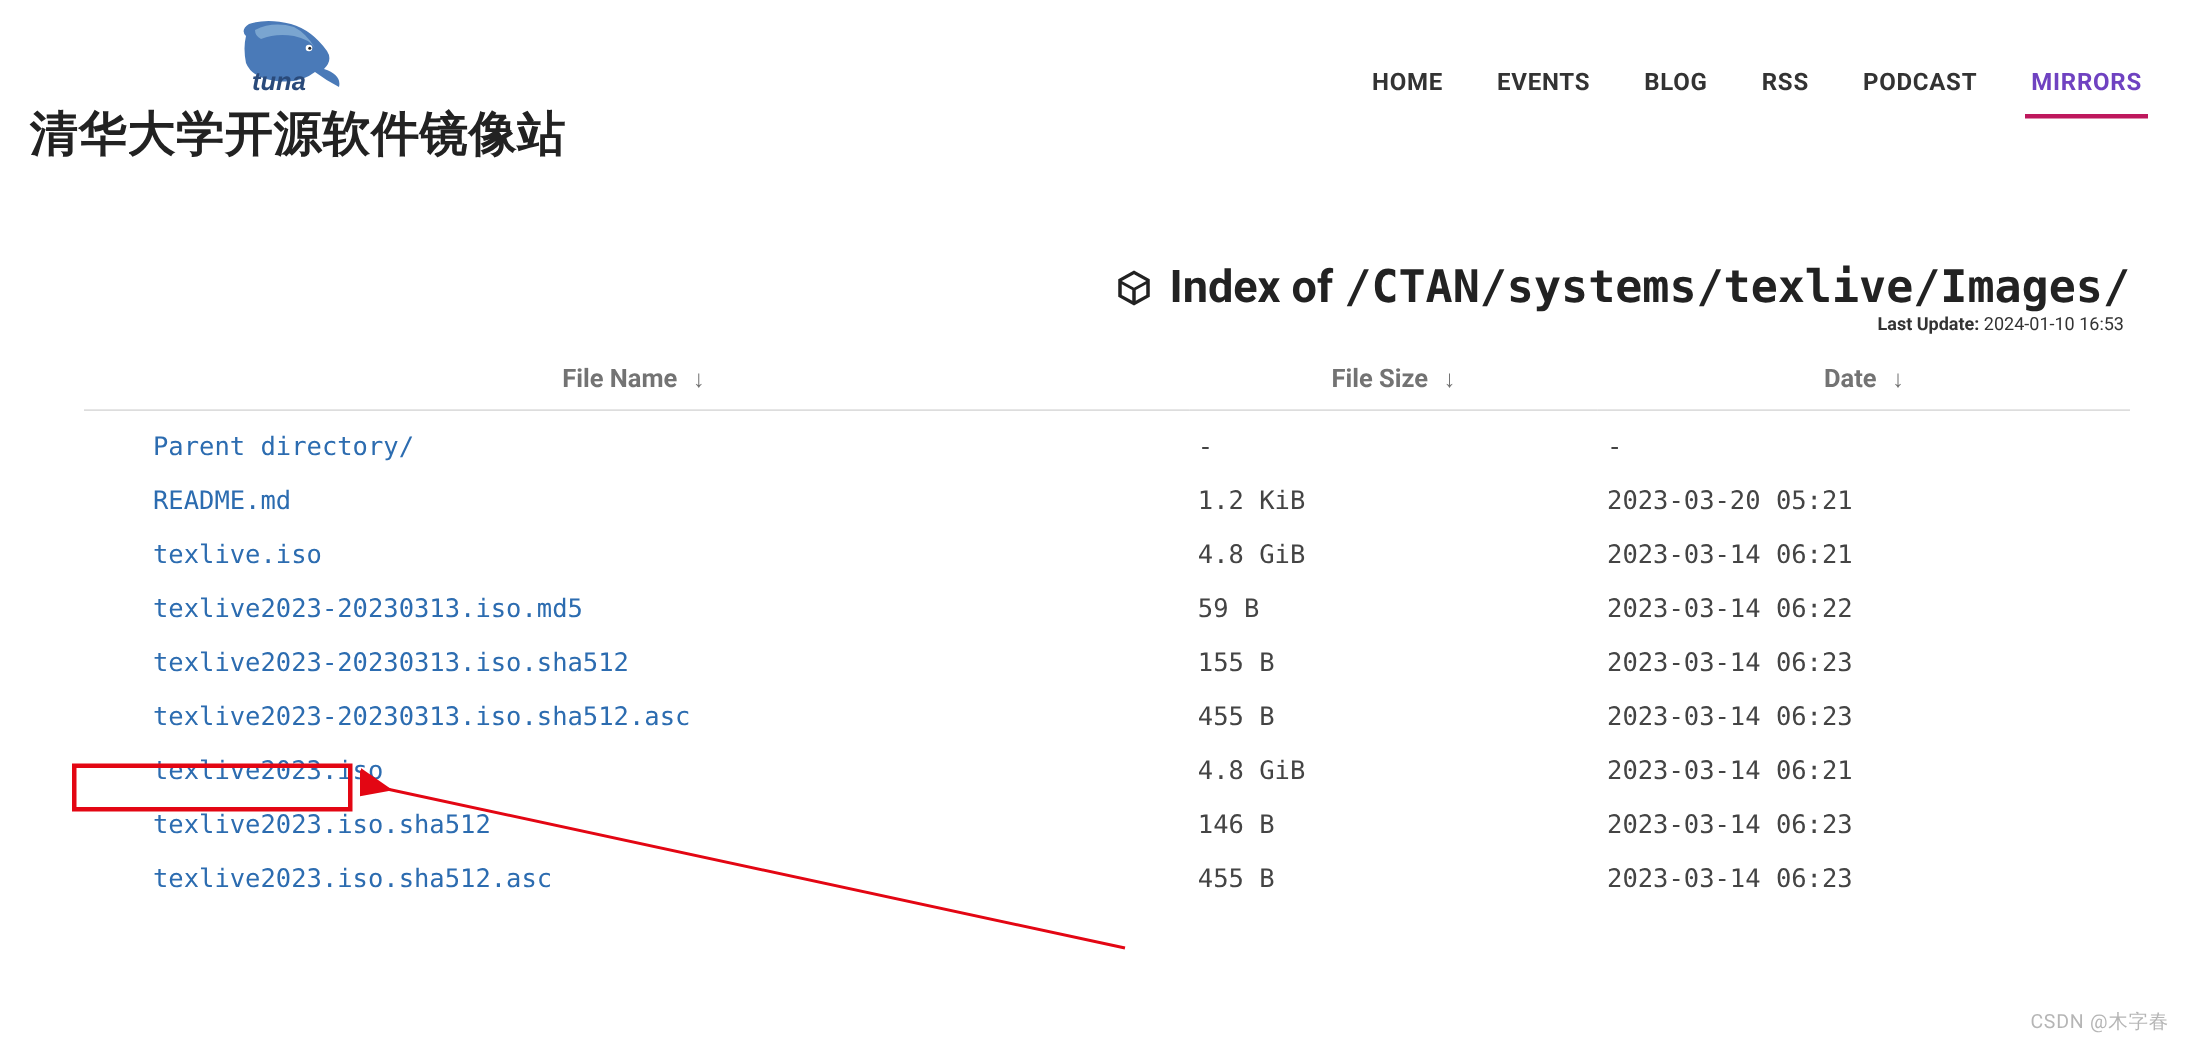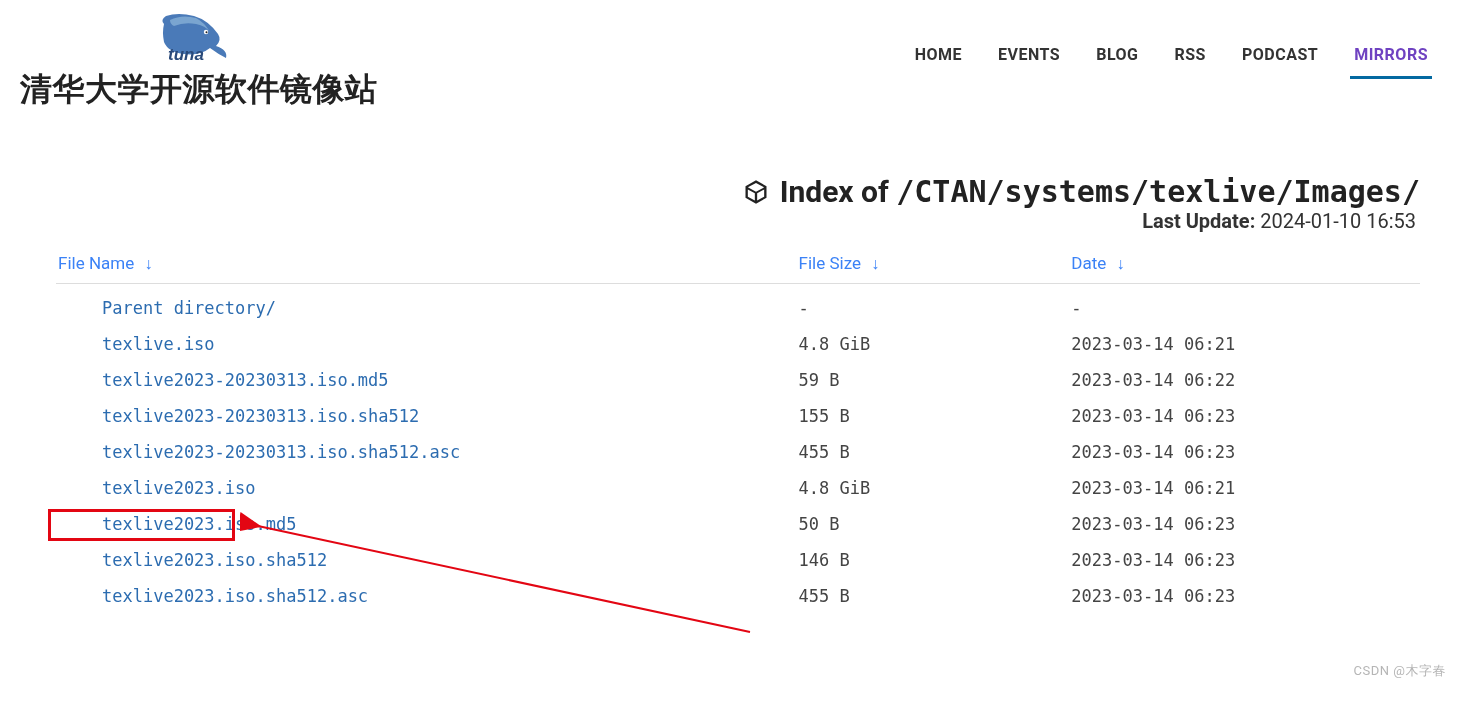--- a/index.html
+++ b/index.html
@@ -44,21 +44,21 @@
     .nav-item {
       font-size: 16px;
       font-weight: 700;
       color: #333;
       cursor: pointer;
       padding: 8px 4px 12px 4px;
       letter-spacing: 0.5px;
     }
     .nav-item.active {
       color: #6f42c1;
-      border-bottom: 3px solid #0369a1;
+      border-bottom: 3px solid #be185d;
     }
     .content {
       padding: 50px 40px 0 56px;
     }
     .page-heading-row {
       display: flex;
       justify-content: space-between;
       align-items: flex-end;
       margin-bottom: 14px;
       flex-direction: column;
@@ -74,34 +74,34 @@
     .cube-icon {
       width: 28px;
       height: 28px;
       flex-shrink: 0;
     }
     .path-mono {
       font-family: "SFMono-Regular", Consolas, "DejaVu Sans Mono", Menlo, monospace;
       font-weight: 700;
     }
     .last-update {
-      font-size: 20px;
+      font-size: 12px;
       color: #333;
       margin-right: 4px;
     }
     .last-update strong { font-weight: 700; }
     .file-table {
       width: 100%;
       border-collapse: collapse;
     }
     .file-table th {
-      text-align: left;
+      text-align: center;
       font-size: 17px;
-      font-weight: 400;
-      color: #3b82f6;
+      font-weight: 700;
+      color: #737373;
       padding: 6px 6px 10px 6px;
       border-bottom: 1px solid #ddd;
       cursor: pointer;
     }
     .file-table th:first-child { padding-left: 2px; }
     .sort-arrow {
       display: inline-block;
       margin-left: 6px;
       font-size: 16px;
     }
@@ -135,21 +135,21 @@
       position: absolute;
       left: 240px;
       top: 512px;
       width: 520px;
       height: 150px;
       pointer-events: none;
     }
     .watermark {
       position: absolute;
       right: 14px;
-      bottom: 24px;
+      bottom: 14px;
       font-size: 13px;
       color: rgba(120,120,120,0.55);
       letter-spacing: 0.5px;
     }
   </style>
 </head>
 <body>
 
 <div class="header">
   <div class="header-left">
@@ -205,20 +205,25 @@
         </th>
       </tr>
     </thead>
     <tbody id="file-tbody">
         <tr>
           <td class="col-name"><a class="file-link">Parent directory/</a></td>
           <td class="col-size">-</td>
           <td class="col-date">-</td>
         </tr>
         <tr>
+          <td class="col-name"><a class="file-link">README.md</a></td>
+          <td class="col-size">1.2 KiB</td>
+          <td class="col-date">2023-03-20 05:21</td>
+        </tr>
+        <tr>
           <td class="col-name"><a class="file-link">texlive.iso</a></td>
           <td class="col-size">4.8 GiB</td>
           <td class="col-date">2023-03-14 06:21</td>
         </tr>
         <tr>
           <td class="col-name"><a class="file-link">texlive2023-20230313.iso.md5</a></td>
           <td class="col-size">59 B</td>
           <td class="col-date">2023-03-14 06:22</td>
         </tr>
         <tr>
@@ -228,25 +233,20 @@
         </tr>
         <tr>
           <td class="col-name"><a class="file-link">texlive2023-20230313.iso.sha512.asc</a></td>
           <td class="col-size">455 B</td>
           <td class="col-date">2023-03-14 06:23</td>
         </tr>
         <tr>
           <td class="col-name"><a class="file-link">texlive2023.iso</a></td>
           <td class="col-size">4.8 GiB</td>
           <td class="col-date">2023-03-14 06:21</td>
-        </tr>
-        <tr>
-          <td class="col-name"><a class="file-link">texlive2023.iso.md5</a></td>
-          <td class="col-size">50 B</td>
-          <td class="col-date">2023-03-14 06:23</td>
         </tr>
         <tr>
           <td class="col-name"><a class="file-link">texlive2023.iso.sha512</a></td>
           <td class="col-size">146 B</td>
           <td class="col-date">2023-03-14 06:23</td>
         </tr>
         <tr>
           <td class="col-name"><a class="file-link">texlive2023.iso.sha512.asc</a></td>
           <td class="col-size">455 B</td>
           <td class="col-date">2023-03-14 06:23</td>

